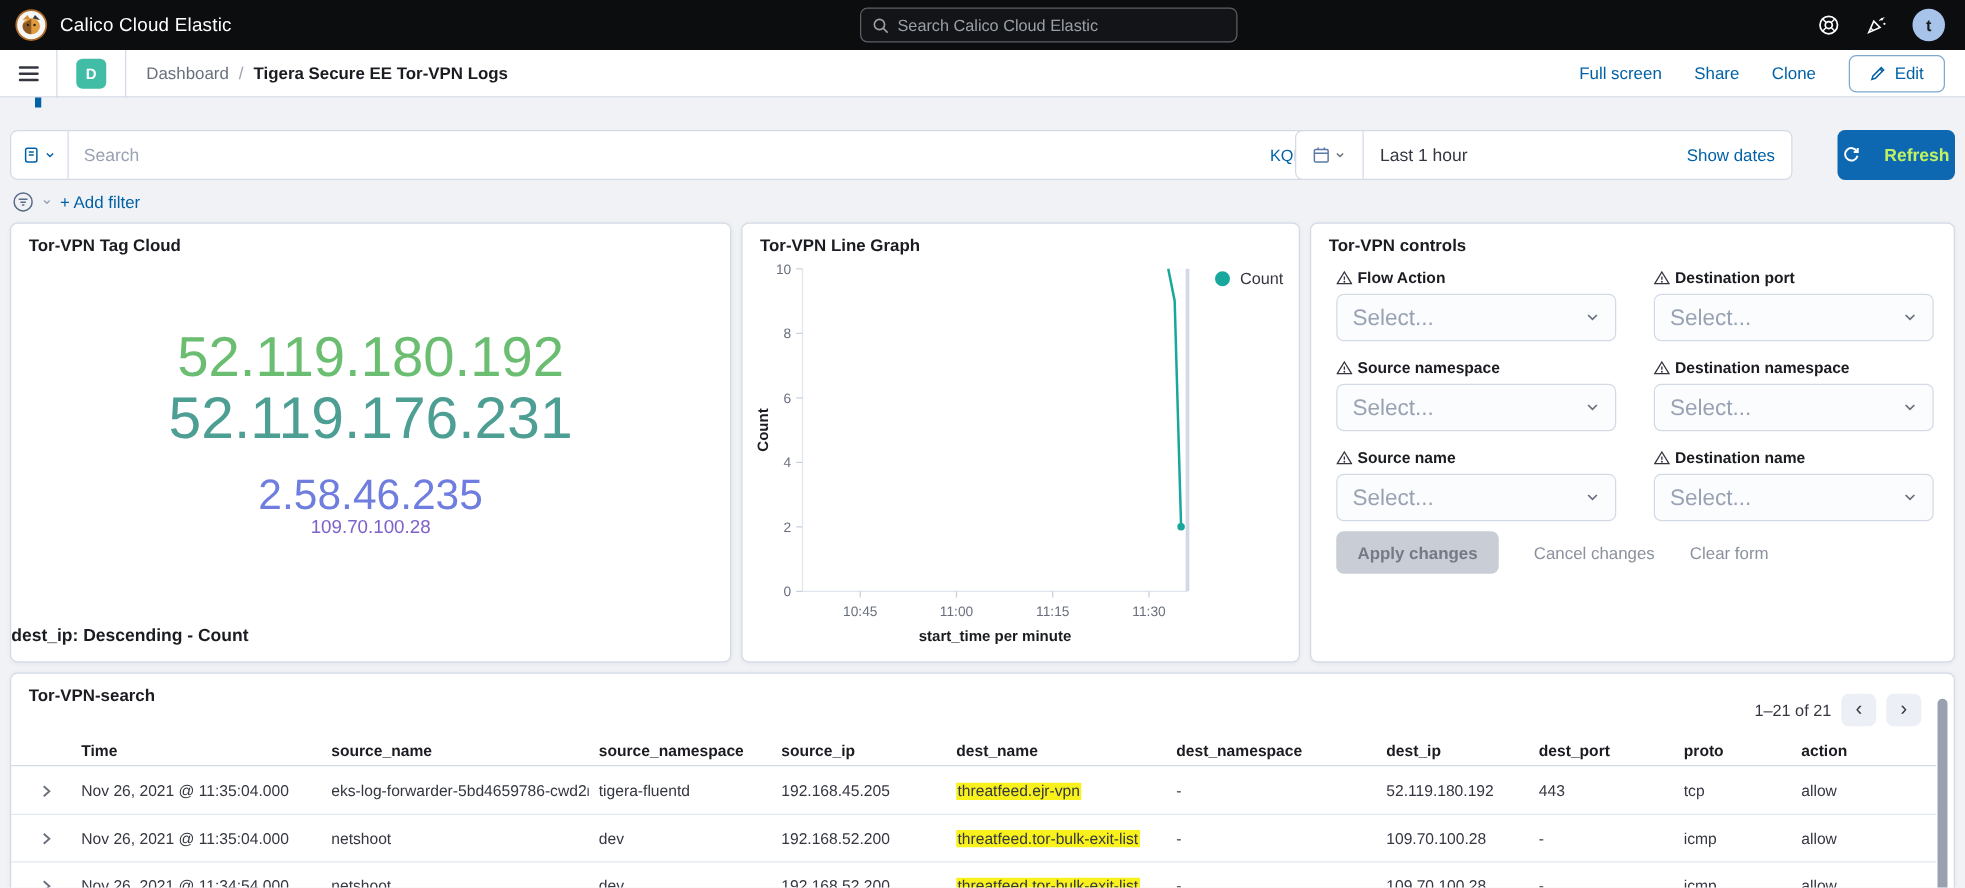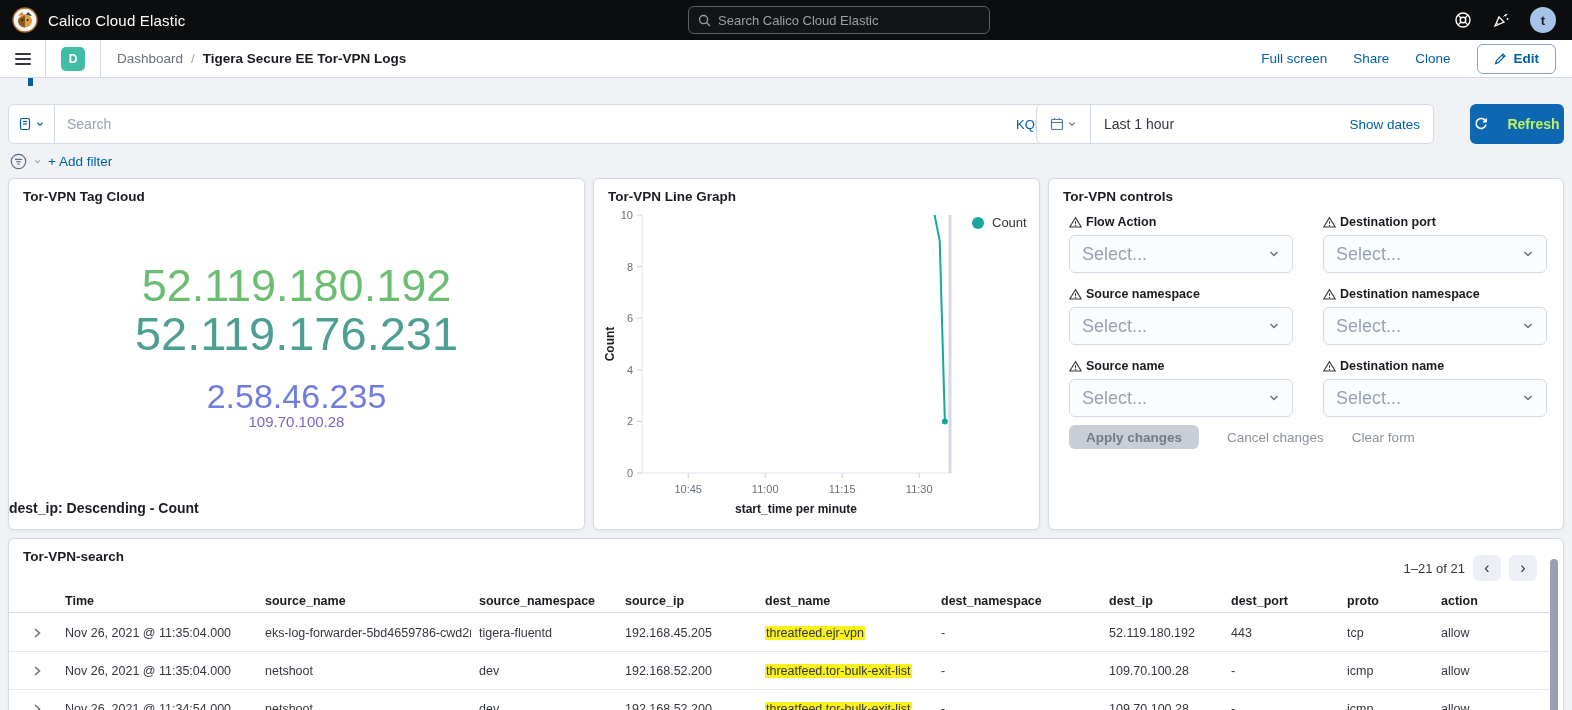--- a/index.html
+++ b/index.html
@@ -34,21 +34,21 @@
   .vdiv{width:1px;height:38px;background:var(--border);margin:0 0;}
   .dbadge{width:24px;height:24px;border-radius:5px;background:var(--badge);color:#fff;font-size:12px;
           font-weight:700;display:flex;align-items:center;justify-content:center;margin:0 15px;}
   .crumbs{display:flex;align-items:center;gap:8px;margin-left:16px;font-size:13.5px;}
   .crumb-root{color:var(--subtle);}
   .crumb-sep{color:#9aa2b1;}
   .crumb-current{color:#1a1c21;font-weight:600;}
   .crumbactions{margin-left:auto;display:flex;align-items:center;gap:26px;margin-right:16px;}
   .toplink{color:var(--primary);font-size:13.5px;cursor:pointer;}
   .editbtn{height:30px;padding:0 16px;border:1px solid #7fa8cf;border-radius:6px;background:#fff;
-           color:var(--primary);font-size:13.5px;font-weight:700;display:flex;align-items:center;gap:7px;cursor:pointer;}
+           color:var(--primary);font-size:13.5px;font-weight:400;display:flex;align-items:center;gap:7px;cursor:pointer;}
   .bluetick{position:absolute;left:28px;top:78px;width:5px;height:8px;background:var(--primary);}
 
   
   .searchbox{position:absolute;left:8px;top:104px;width:1048px;height:40px;background:#fff;
              border:1px solid var(--border);border-radius:6px;display:flex;align-items:center;}
   .seg{height:100%;border-right:1px solid var(--border);display:flex;align-items:center;
        justify-content:center;gap:3px;cursor:pointer;}
   .seg.sq{width:46px;} .seg.cal{width:54px;}
   .mainsearch{flex:1;height:100%;border:none;outline:none;padding:0 12px;font-size:14px;color:var(--text);
               font-family:"Liberation Sans",sans-serif;background:transparent;}
@@ -80,21 +80,21 @@
   .legenddot{width:12px;height:12px;border-radius:50%;background:var(--line);}
   #panel-controls{left:1048px;top:178px;width:516px;height:352px;}
   .controls-grid{position:absolute;left:20px;top:36px;width:478px;display:grid;
                  grid-template-columns:1fr 1fr;column-gap:30px;row-gap:14px;}
   .flabel{display:flex;align-items:center;gap:4px;font-size:12.5px;font-weight:700;color:#1a1c21;
           margin-bottom:6px;}
   .select{height:38px;background:#fbfcfd;border:1px solid var(--border);border-radius:6px;display:flex;
           align-items:center;justify-content:space-between;padding:0 12px;cursor:pointer;}
   .select .ph{color:var(--ph);font-size:18px;}
   .ctrlbtns{position:absolute;left:20px;top:246px;display:flex;align-items:center;}
-  .btn-apply{height:24px;padding:0 17px;border:none;border-radius:6px;background:var(--disabled-bg);
+  .btn-apply{height:34px;padding:0 17px;border:none;border-radius:6px;background:var(--disabled-bg);
              color:#747a86;font-size:13.5px;font-weight:600;font-family:"Liberation Sans",sans-serif;}
   .btn-ghost{background:none;border:none;color:#8b919e;font-size:13.5px;margin-left:28px;cursor:pointer;
              font-family:"Liberation Sans",sans-serif;}
 
   
   #panel-table{left:8px;top:538px;width:1556px;height:216px;}
   .pagination{position:absolute;right:26px;top:16px;display:flex;align-items:center;gap:8px;
               font-size:13px;color:var(--text);}
   .pagebtn{width:28px;height:26px;border:none;border-radius:6px;background:#eceff5;color:#343741;
            font-size:16px;line-height:1;display:flex;align-items:center;justify-content:center;cursor:pointer;

